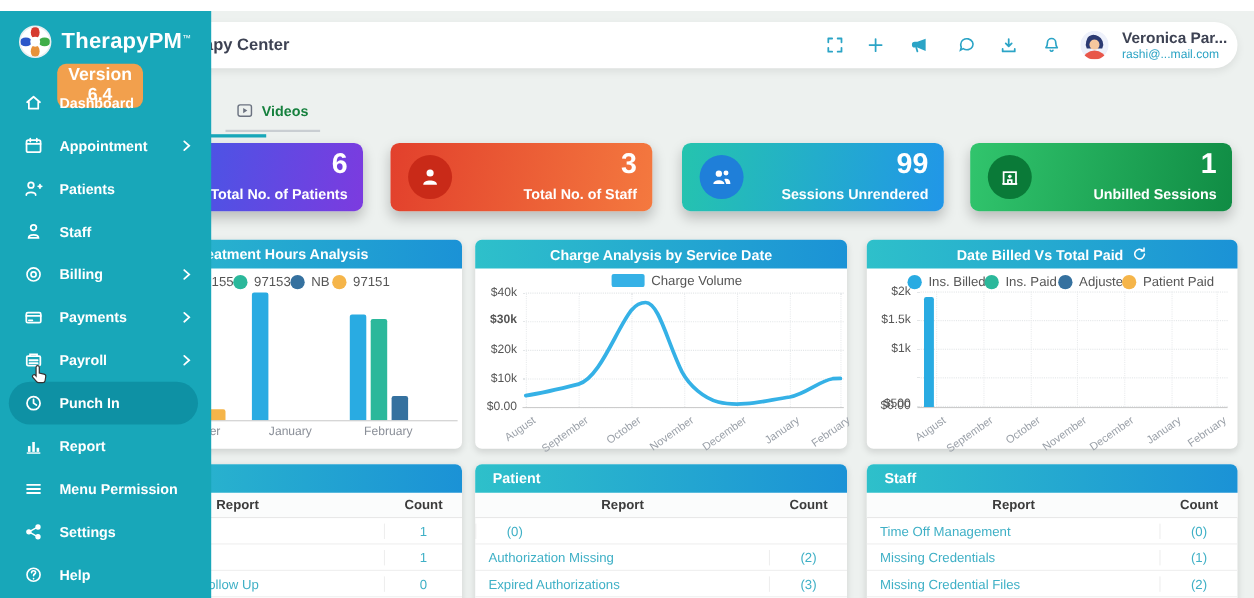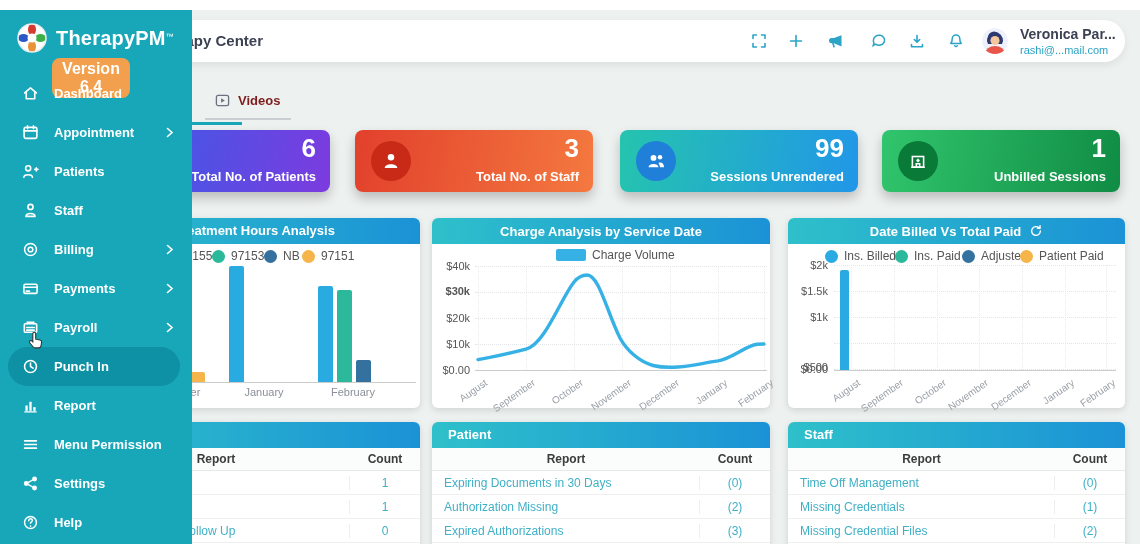--- a/index.html
+++ b/index.html
@@ -26,21 +26,21 @@
                  font-size:16px;font-weight:bold;text-align:center;border-radius:8px;padding:2px 0}
   .nav{position:absolute;left:0;top:64px;right:0}
   .nav-item{position:relative;display:flex;align-items:center;gap:15px;height:39px;padding-left:22px;
             font-size:13px;font-weight:bold;cursor:pointer}
   .nav-item.active{background:#0e91a4;border-radius:22px;margin:0 12px 0 8px;padding-left:14px}
   .sicon{width:17px;height:17px;flex:0 0 17px;display:inline-block}
   .chev{position:absolute;right:18px;top:14px;width:8px;height:11px}
 
   
   .tab-videos{position:absolute;left:215px;top:93px;display:flex;align-items:center;gap:8px;
-              font-size:13px;font-weight:bold;color:#7f1d1d;cursor:pointer;z-index:5}
+              font-size:13px;font-weight:bold;color:#15803d;cursor:pointer;z-index:5}
   .tab-underline-gray{position:absolute;left:205px;top:118px;width:86px;height:2px;background:#c9ced2;z-index:5}
   .tab-underline-teal{position:absolute;left:150px;top:122px;width:92px;height:3px;background:#18a7b9;z-index:5}
 
   
   .card{position:absolute;top:130px;width:238px;height:62px;border-radius:8px;
         box-shadow:0 6px 12px rgba(0,0,0,.22);z-index:10;cursor:pointer}
   .card-circ{position:absolute;left:16px;top:11px;width:40px;height:40px;border-radius:50%;
              display:flex;align-items:center;justify-content:center}
   .card-num{position:absolute;right:14px;top:3px;font-size:26px;font-weight:bold;color:#fff}
   .card-label{position:absolute;right:14px;bottom:8px;font-size:13px;font-weight:bold;color:#fff;white-space:nowrap}
@@ -335,21 +335,20 @@
 
 <div class="panel" style="left:432px;top:422px;width:338px;height:130px">
   <div class="panel-head" style="justify-content:flex-start">
     <span class="tbl-title">Patient</span>
   </div>
   <div class="thead-row">
     <div class="th-report">Report</div>
     <div class="th-count">Count</div>
   </div>
   <div class="trow">
-    <div class="tcell-label">Expiring Documents in 30 Days</div>
     <div class="tcell-count">(0)</div>
   </div>
   <div class="trow">
     <div class="tcell-label">Authorization Missing</div>
     <div class="tcell-count">(2)</div>
   </div>
   <div class="trow">
     <div class="tcell-label">Expired Authorizations</div>
     <div class="tcell-count">(3)</div>
   </div>

